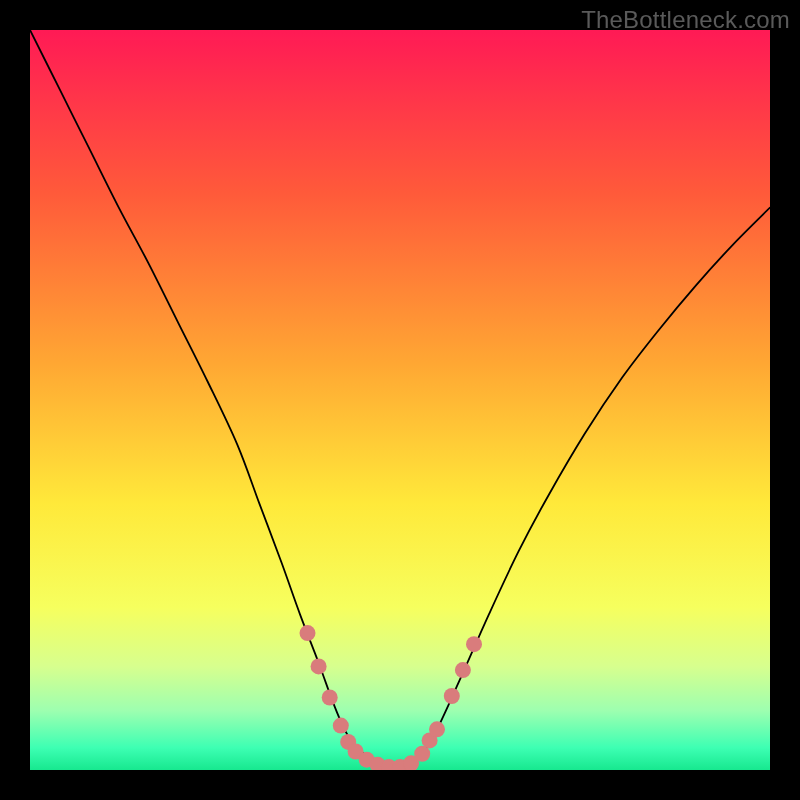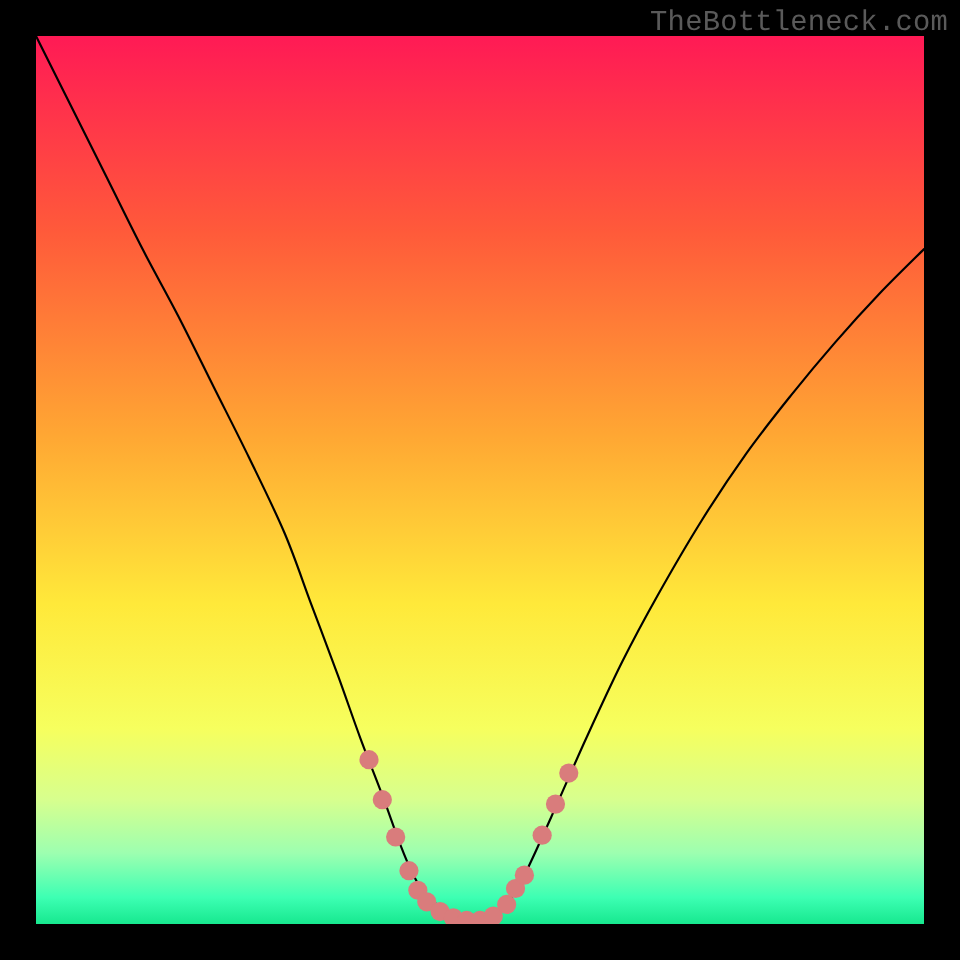--- a/index.html
+++ b/index.html
@@ -7,21 +7,21 @@
   .frame {
     position: relative;
     width: 800px;
     height: 800px;
     background: #000;
   }
   .watermark {
     position: absolute;
     top: 6px;
     right: 10px;
-    font-family: Liberation Mono, monospace;
+    font-family: Liberation Sans, sans-serif;
     font-size: 24px;
     font-weight: 500;
     color: #5a5a5a;
     letter-spacing: 0.2px;
     z-index: 10;
   }
   .plot {
     position: absolute;
     left: 30px;
     top: 30px;

